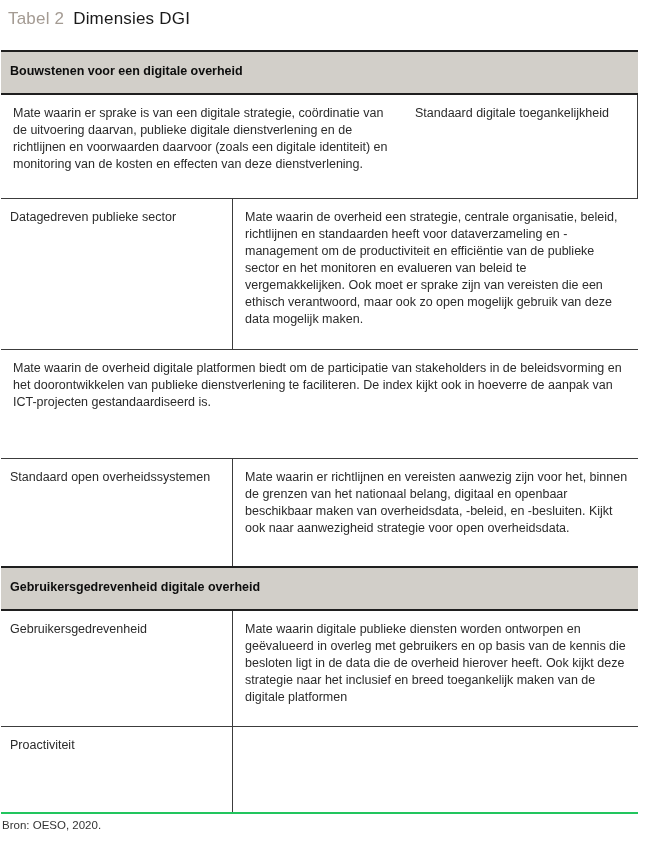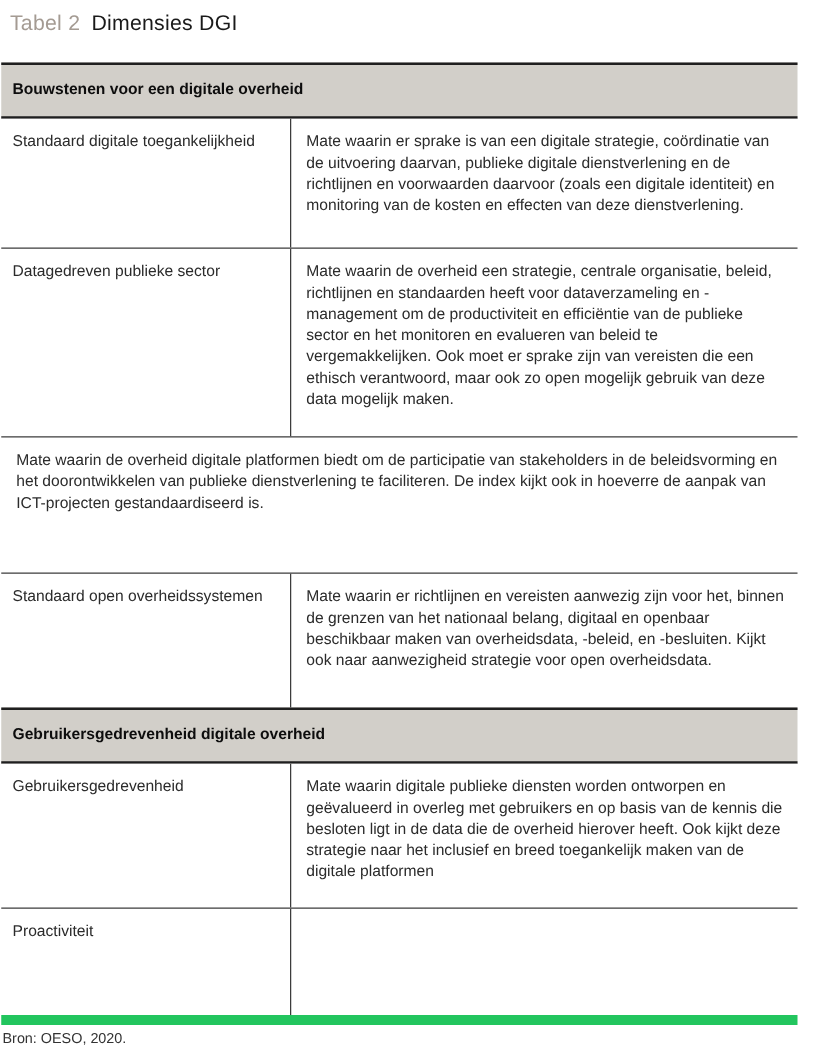--- a/index.html
+++ b/index.html
@@ -21,21 +21,21 @@
     letter-spacing: 0.2px;
     white-space: nowrap;
   }
   .t-pre  { color: #a49b93; }
   .t-main { color: #1a1a1a; margin-left: 4px; }
 
   
   .dgi-table {
     margin: 21px 0 0 1px;
     width: 637px;
-    border-bottom: 8px solid #22c55e;
+    border-bottom: 2px solid #22c55e;
   }
   .band {
     background: #d2cfc9;
     border-top: 2px solid #1f1f1f;
     border-bottom: 2px solid #1f1f1f;
     min-height: 45px;
     display: flex;
     align-items: center;
     padding: 2px 9px 6px 9px;
     font-size: 12.5px;
@@ -82,22 +82,22 @@
   <div class="doc-title">
     <span class="t-pre">Tabel 2</span>
     <span class="t-main">Dimensies DGI</span>
   </div>
 
   <div class="dgi-table">
 
     <div class="band">Bouwstenen voor een digitale overheid</div>
 
     <div class="trow r1">
+      <div class="cell desc">Mate waarin er sprake is van een digitale strategie, coördinatie van de uitvoering daarvan, publieke digitale dienstverlening en de richtlijnen en voorwaarden daarvoor (zoals een digitale identiteit) en monitoring van de kosten en effecten van deze dienstverlening.</div>
       <div class="cell term">Standaard digitale toegankelijkheid</div>
-      <div class="cell desc">Mate waarin er sprake is van een digitale strategie, coördinatie van de uitvoering daarvan, publieke digitale dienstverlening en de richtlijnen en voorwaarden daarvoor (zoals een digitale identiteit) en monitoring van de kosten en effecten van deze dienstverlening.</div>
     </div>
 
     <div class="trow sep r2">
       <div class="cell term">Datagedreven publieke sector</div>
       <div class="cell desc">Mate waarin de overheid een strategie, centrale organisatie, beleid, richtlijnen en standaarden heeft voor dataverzameling en -management om de productiviteit en efficiëntie van de publieke sector en het monitoren en evalueren van beleid te vergemakkelijken. Ook moet er sprake zijn van vereisten die een ethisch verantwoord, maar ook zo open mogelijk gebruik van deze data mogelijk maken.</div>
     </div>
 
     <div class="trow sep r3">
       <div class="cell desc">Mate waarin de overheid digitale platformen biedt om de participatie van stakeholders in de beleidsvorming en het doorontwikkelen van publieke dienstverlening te faciliteren. De index kijkt ook in hoeverre de aanpak van ICT-projecten gestandaardiseerd is.</div>
     </div>

